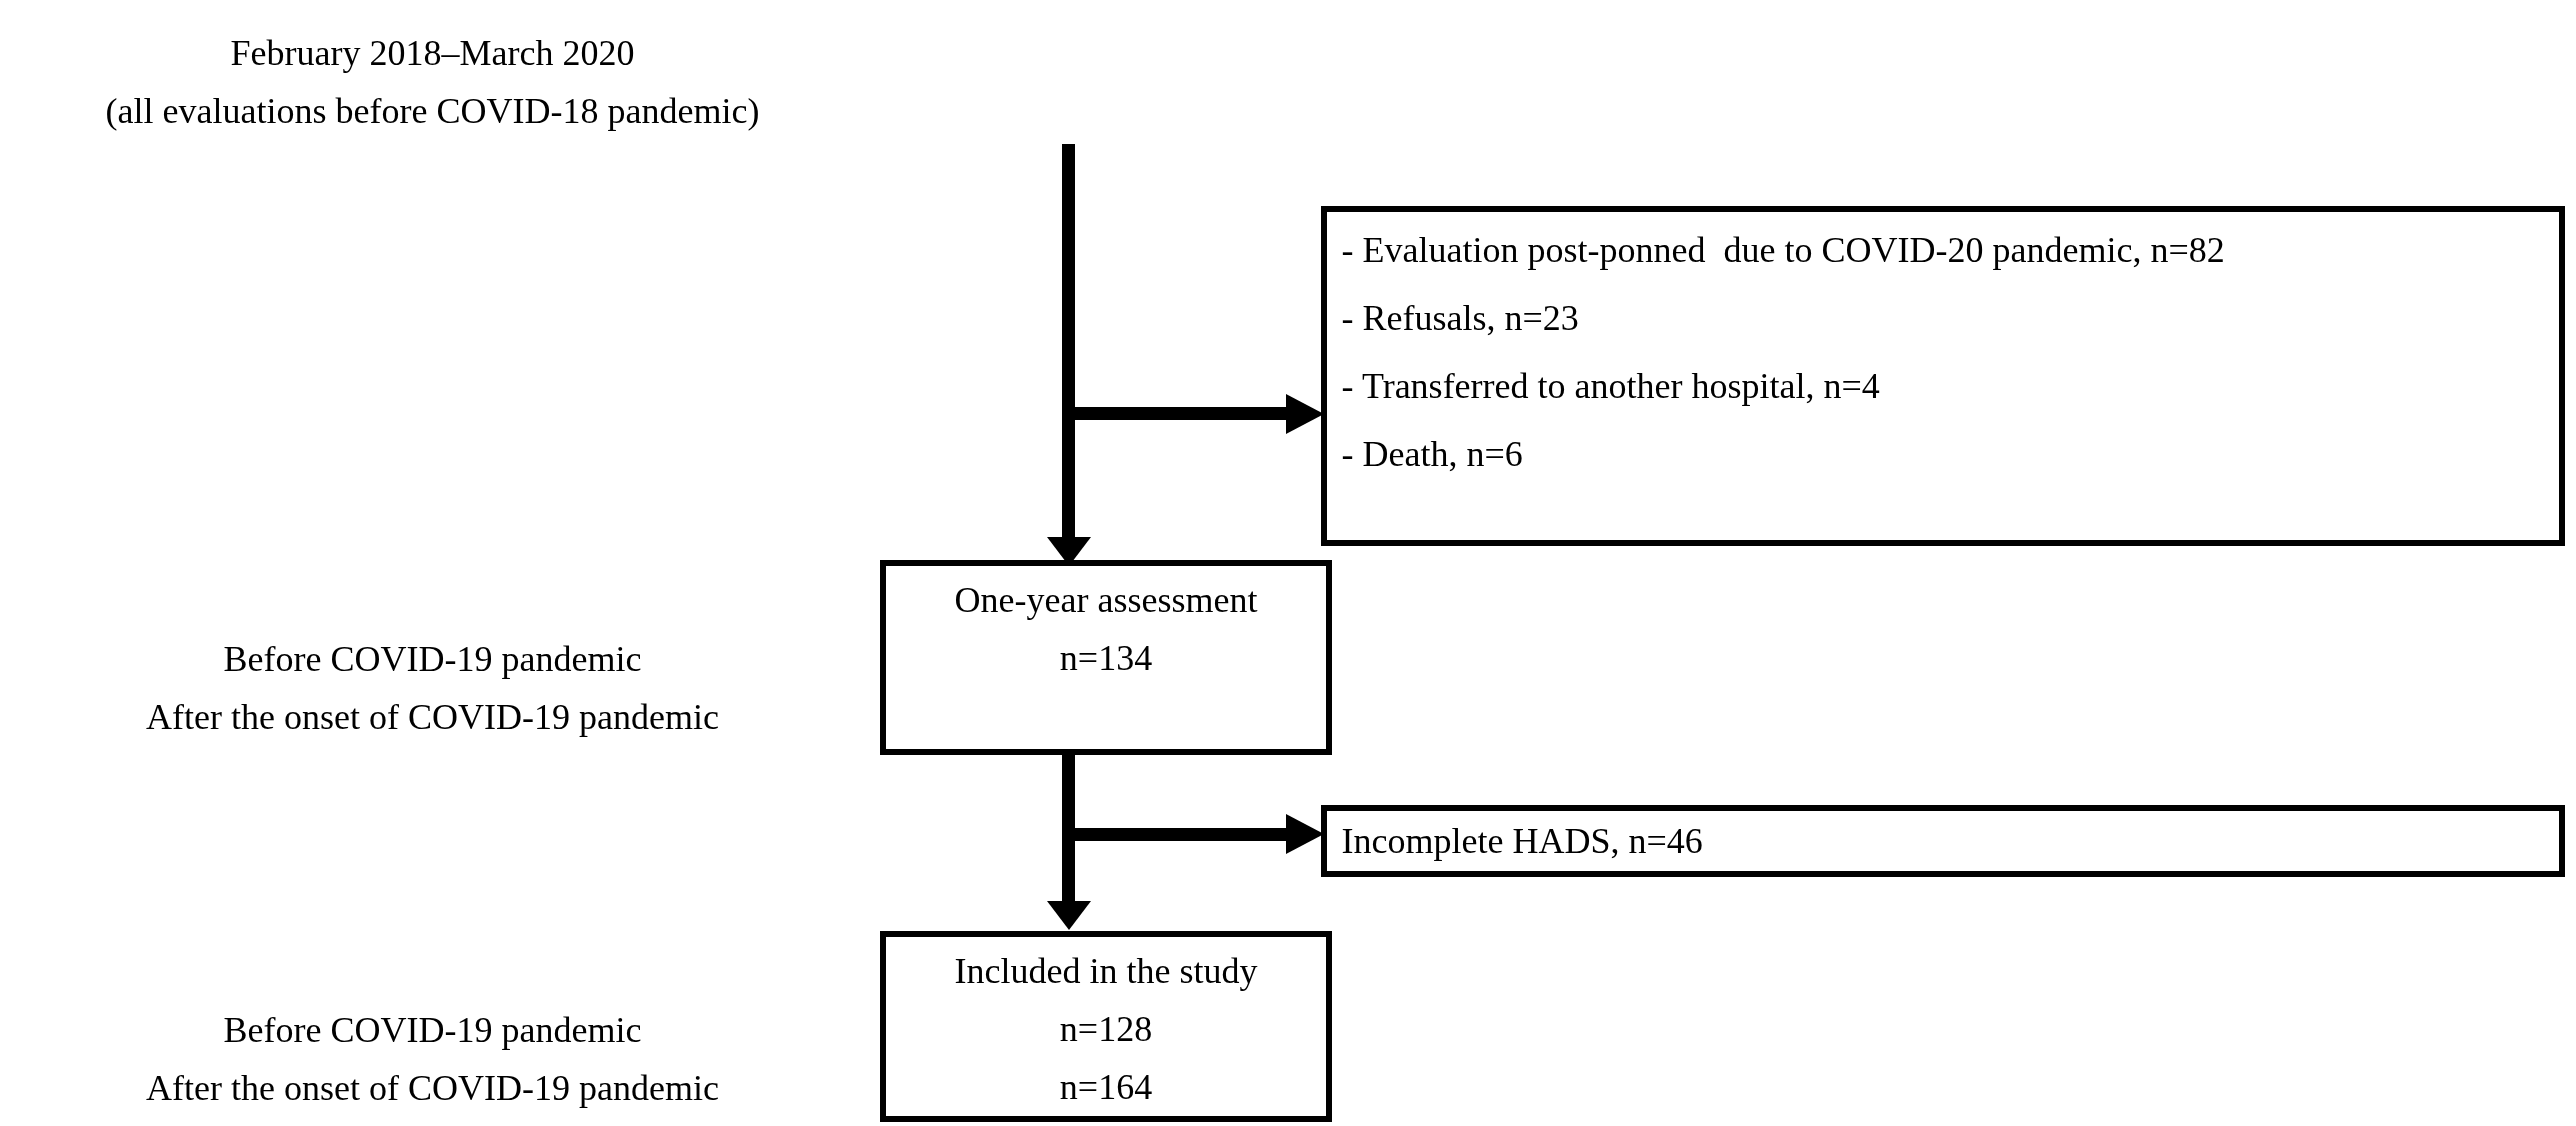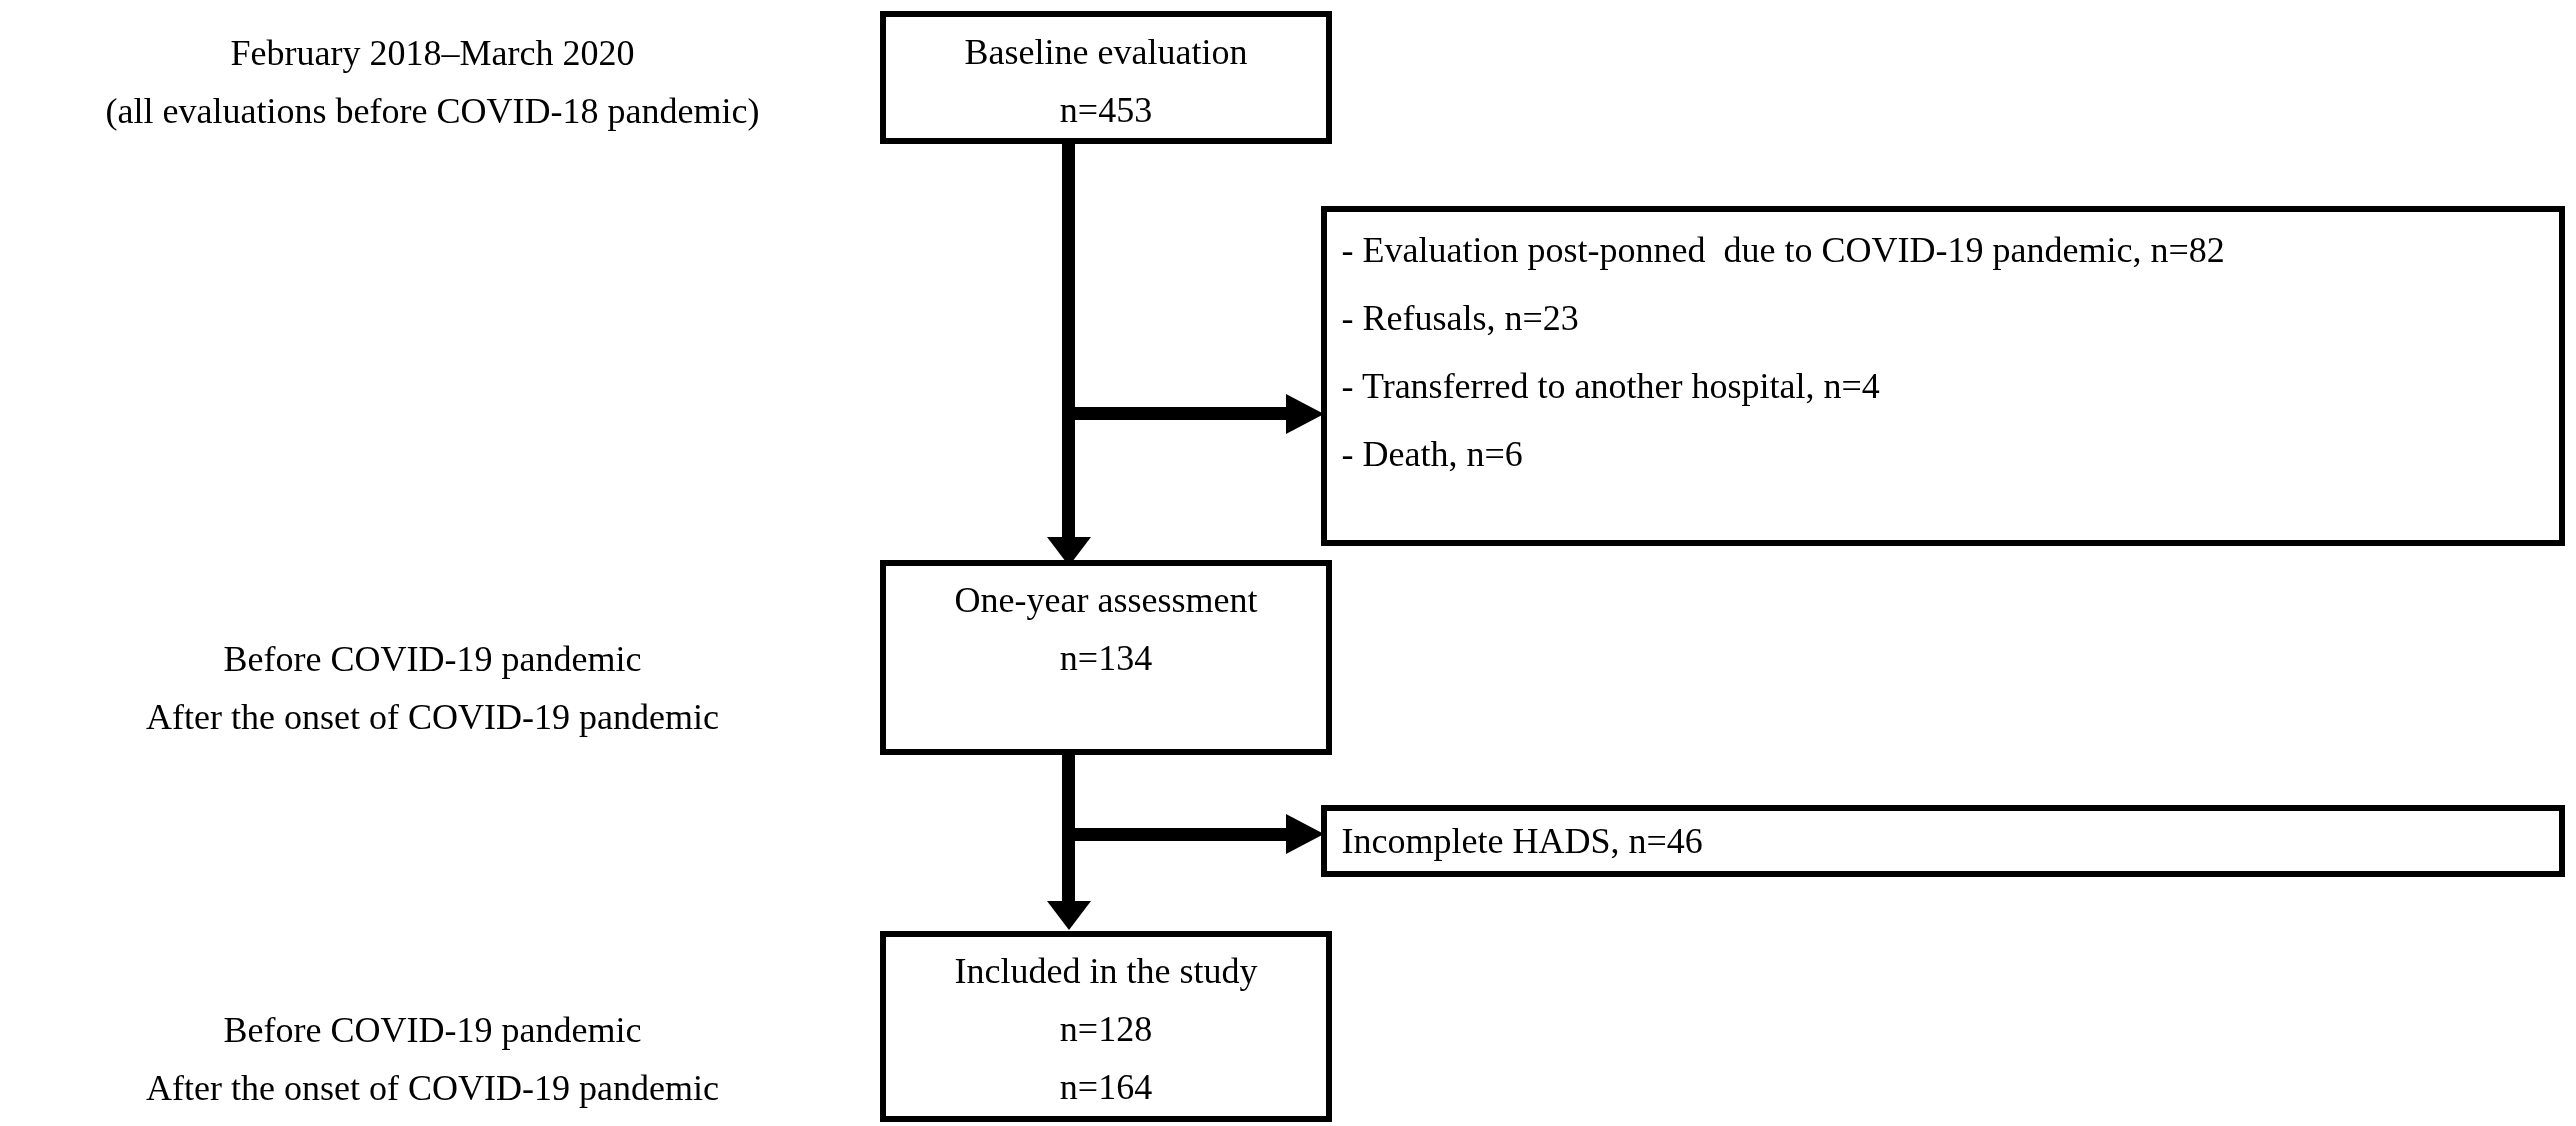--- a/index.html
+++ b/index.html
@@ -71,33 +71,29 @@
 </head>
 <body>
 
 <div class="canvas">
 
   <div class="side-label side-label-1">
     <div>February 2018–March 2020</div>
     <div>(all evaluations before COVID-18 pandemic)</div>
   </div>
 
-  <div class="box box-center lh96 baseline-box">
-    <div>Baseline evaluation</div>
-    <div>n=453</div>
-  </div>
 
   <div class="line vline-1"></div>
   <div class="tri-down tri-down-1"></div>
 
   <div class="line hline-1"></div>
   <div class="tri-right tri-right-1"></div>
 
   <div class="box losses-box">
-    <div class="losses-line">- Evaluation post-ponned  due to COVID-19 pandemic, n=82</div>
+    <div class="losses-line">- Evaluation post-ponned  due to COVID-20 pandemic, n=82</div>
     <div class="losses-line">- Refusals, n=23</div>
     <div class="losses-line">- Transferred to another hospital, n=4</div>
     <div class="losses-line">- Death, n=6</div>
   </div>
 
   <div class="side-label side-label-2">
     <div>Before COVID-19 pandemic</div>
     <div>After the onset of COVID-19 pandemic</div>
   </div>
 

